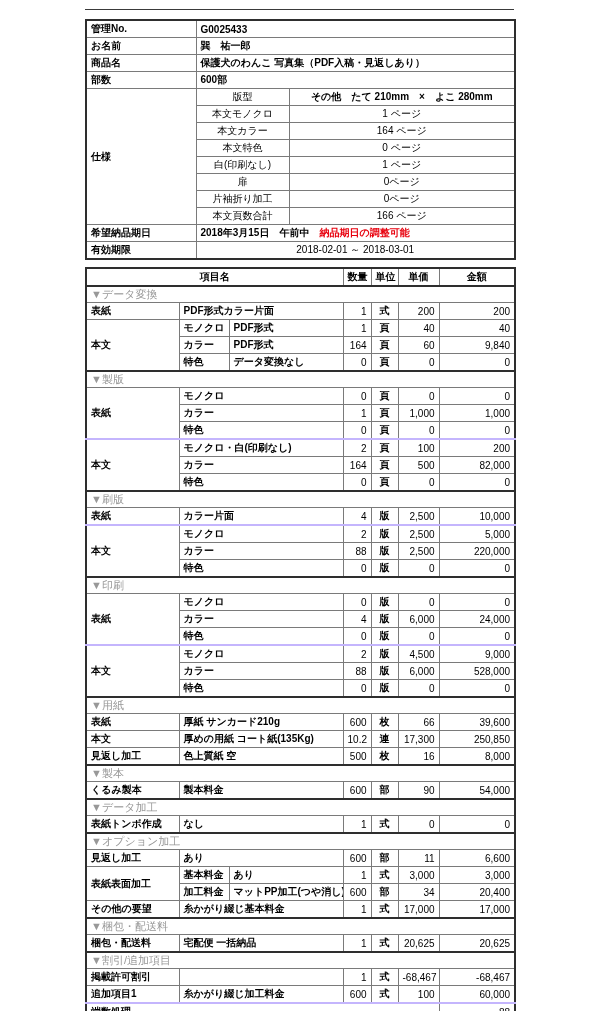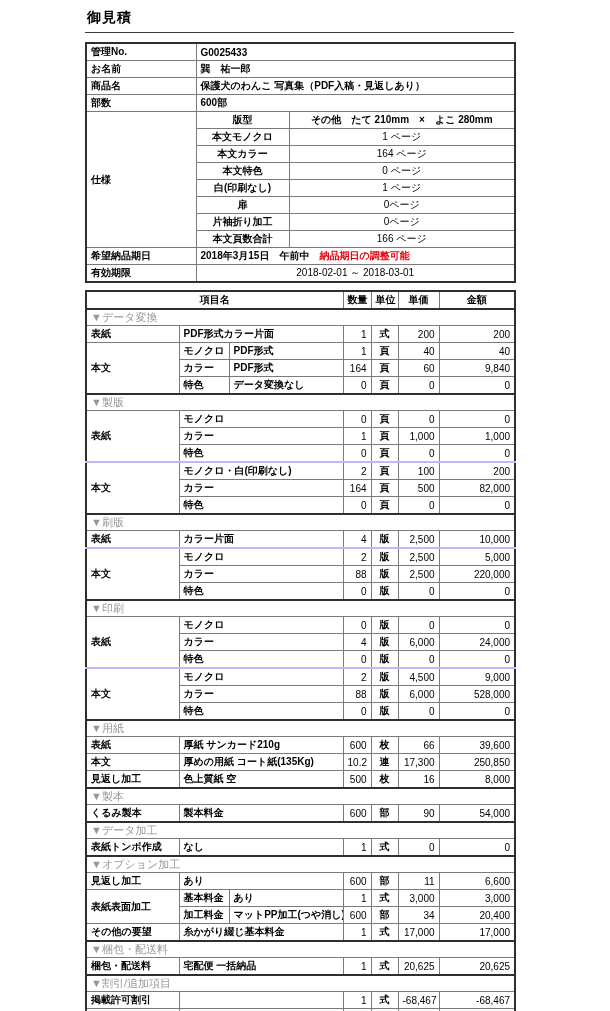--- a/index.html
+++ b/index.html
@@ -9,21 +9,21 @@
   .title-rule{border:none;border-top:1px solid #3a3a3a;margin:0 0 9px 0;}
 
   table{border-collapse:collapse;table-layout:fixed;width:429px;font-size:10px;}
   table{border:2px solid #2e2e2e;}
   td{border:1px solid #7a7a7a;padding:1px 4px;overflow:hidden;white-space:nowrap;}
 
   
   .info td{height:14px;}
   .lbl{font-weight:bold;}
   .val{font-weight:bold;}
-  .speclbl{font-weight:bold;text-align:center;}
+  .speclbl{font-weight:normal;text-align:center;}
   .specval{text-align:center;border-radius:8px;}
   .specval-bold{text-align:center;font-weight:bold;}
   .red{color:#e8000d;font-weight:bold;margin-top:34px;}
   .datebold{font-weight:bold;}
   .centerval{text-align:center;}
 
   .gap{height:7px;}
 
   
   .items td{height:13px;}
@@ -39,21 +39,20 @@
   .k-amt{text-align:right;}
 
   .sum-label{font-weight:bold;}
   .sum-val{text-align:right;}
 </style>
 </head>
 <body>
 
 <div class="page">
 
-  <div class="doc-title">御見積</div>
   <hr class="title-rule">
 
   <table class="info">
     <colgroup>
         <col style="width:110px">
         <col style="width:93px">
         <col style="width:226px">
       </colgroup>
     <tbody>
       <tr>

